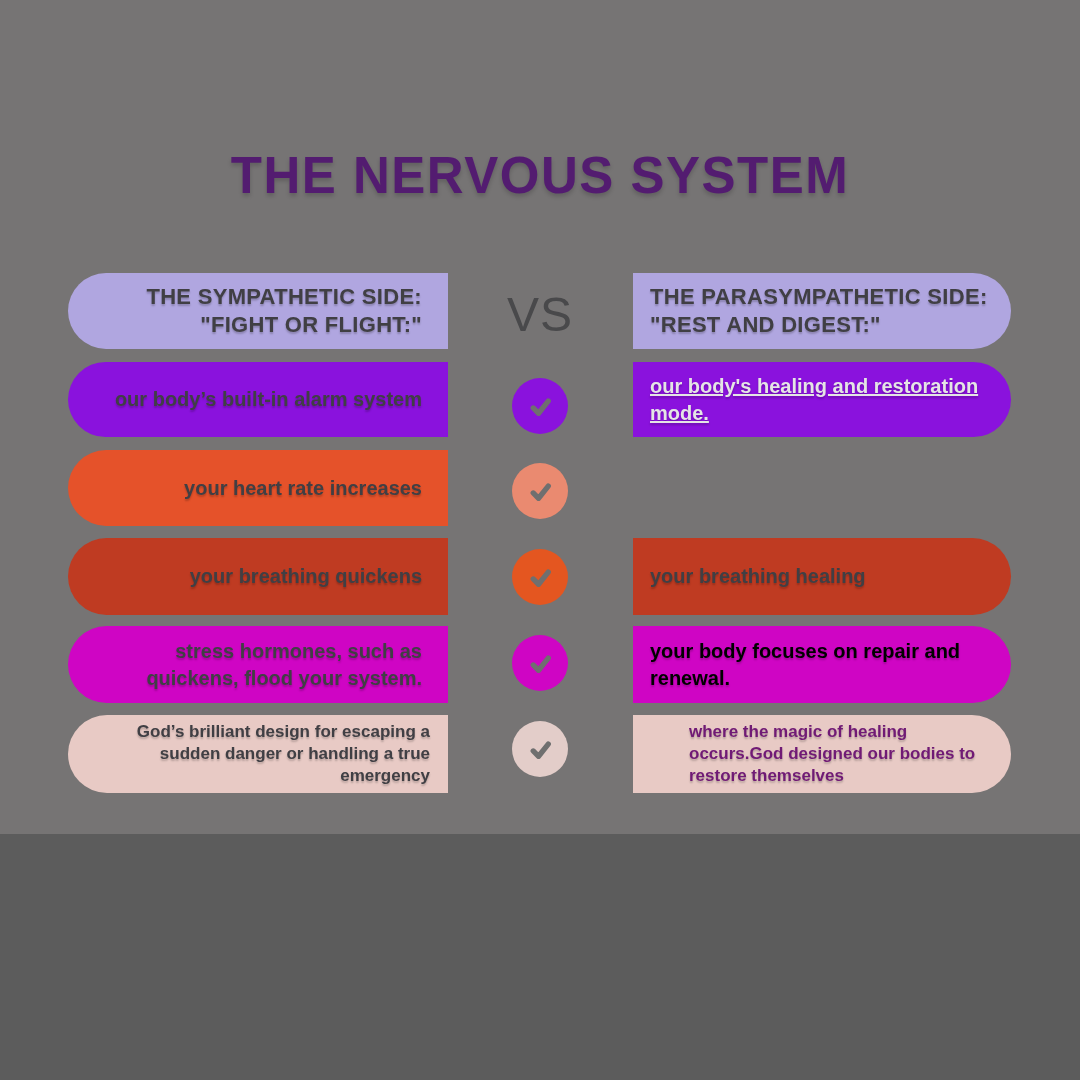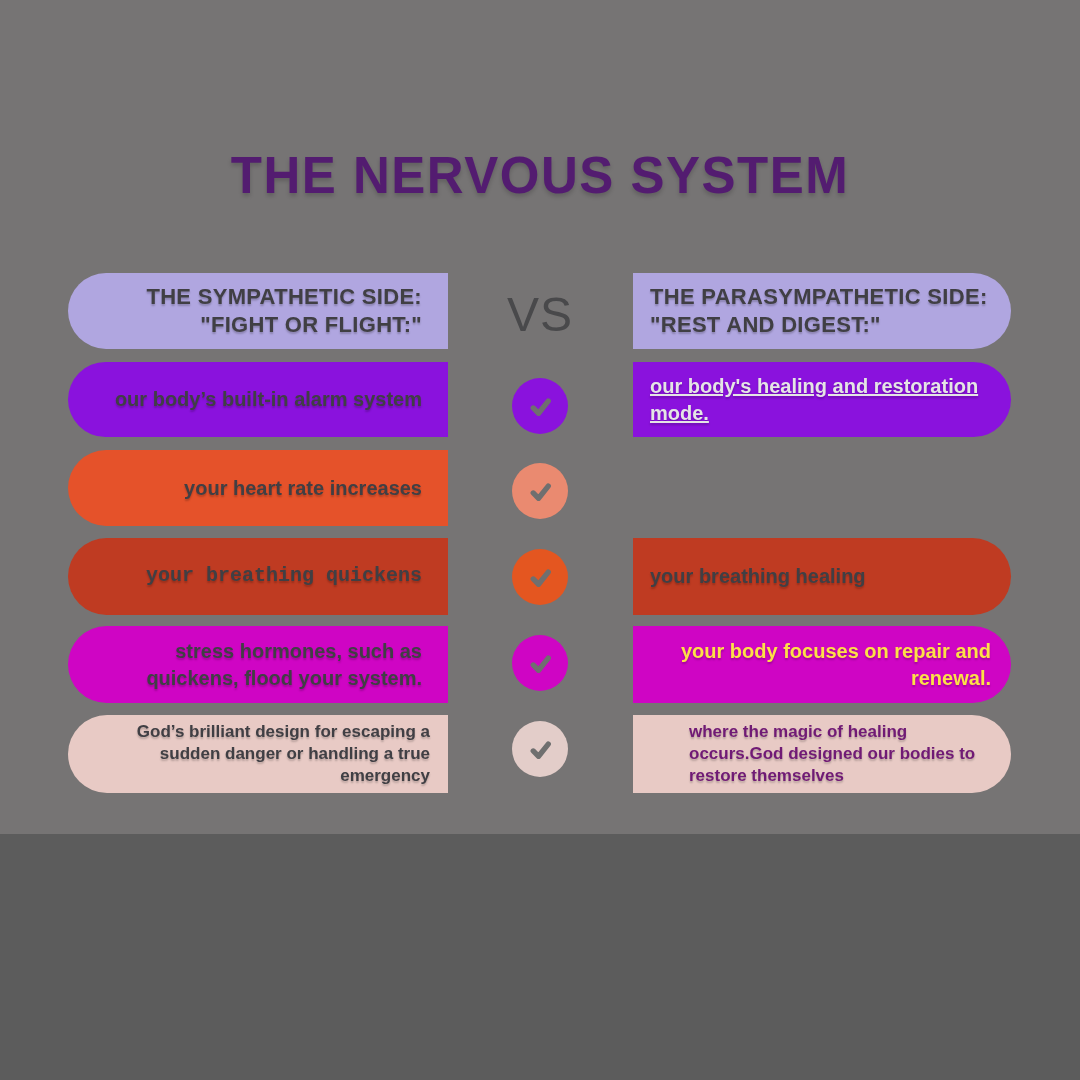--- a/index.html
+++ b/index.html
@@ -72,41 +72,41 @@
   <div class="pill left" style="top: 450px; height: 76px; background-color: rgb(229, 82, 42);">
     <span class="ptext" style="color: rgb(64, 63, 68);">your heart rate increases</span>
   </div>
   <div class="check" style="top: 463px; background-color: rgb(234, 138, 112);">
     <svg viewBox="0 0 32 32">
       <path d="M8.5 17.5 L14 23 L24 10.5" fill="none" stroke-width="5.5" stroke-linecap="round" stroke-linejoin="round" stroke="#6f6f6f"></path>
     </svg>
   </div>
 
   <div class="pill left" style="top: 538px; height: 77px; background-color: rgb(191, 59, 34);">
-    <span class="ptext" style="color: rgb(64, 63, 68); font-family: Liberation Mono, monospace;">your breathing quickens</span>
+    <span class="ptext" style="color: rgb(64, 63, 68);">your breathing quickens</span>
   </div>
   <div class="check" style="top: 549px; background-color: rgb(228, 86, 32);">
     <svg viewBox="0 0 32 32">
       <path d="M8.5 17.5 L14 23 L24 10.5" fill="none" stroke-width="5.5" stroke-linecap="round" stroke-linejoin="round" stroke="#6f6f6f"></path>
     </svg>
   </div>
   <div class="pill right" style="top: 538px; height: 77px; background-color: rgb(191, 59, 34);">
     <span class="ptext" style="color: rgb(64, 63, 68);">your breathing healing</span>
   </div>
 
   <div class="pill left" style="top: 626px; height: 77px; background-color: rgb(207, 5, 196);">
     <span class="ptext" style="color: rgb(64, 63, 68);">stress hormones, such as quickens, flood your system.</span>
   </div>
   <div class="check" style="top: 635px; background-color: rgb(207, 5, 196);">
     <svg viewBox="0 0 32 32">
       <path d="M8.5 17.5 L14 23 L24 10.5" fill="none" stroke-width="5.5" stroke-linecap="round" stroke-linejoin="round" stroke="#6f6f6f"></path>
     </svg>
   </div>
   <div class="pill right" style="top: 626px; height: 77px; background-color: rgb(207, 5, 196);">
-    <span class="ptext" style="color: #fde047; text-align: right;">your body focuses on repair and renewal.</span>
+    <span class="ptext" style="color: #000000;">your body focuses on repair and renewal.</span>
   </div>
 
   <div class="pill left small" style="top: 715px; height: 78px; background-color: rgb(232, 202, 197); align-items: center;">
     <span class="ptext" style="color: rgb(64, 63, 68);">God’s brilliant design for escaping a sudden danger or handling a true emergency</span>
   </div>
   <div class="check" style="top: 721px; background-color: rgb(227, 205, 201);">
     <svg viewBox="0 0 32 32">
       <path d="M8.5 17.5 L14 23 L24 10.5" fill="none" stroke-width="5.5" stroke-linecap="round" stroke-linejoin="round" stroke="#6f6f6f"></path>
     </svg>
   </div>

